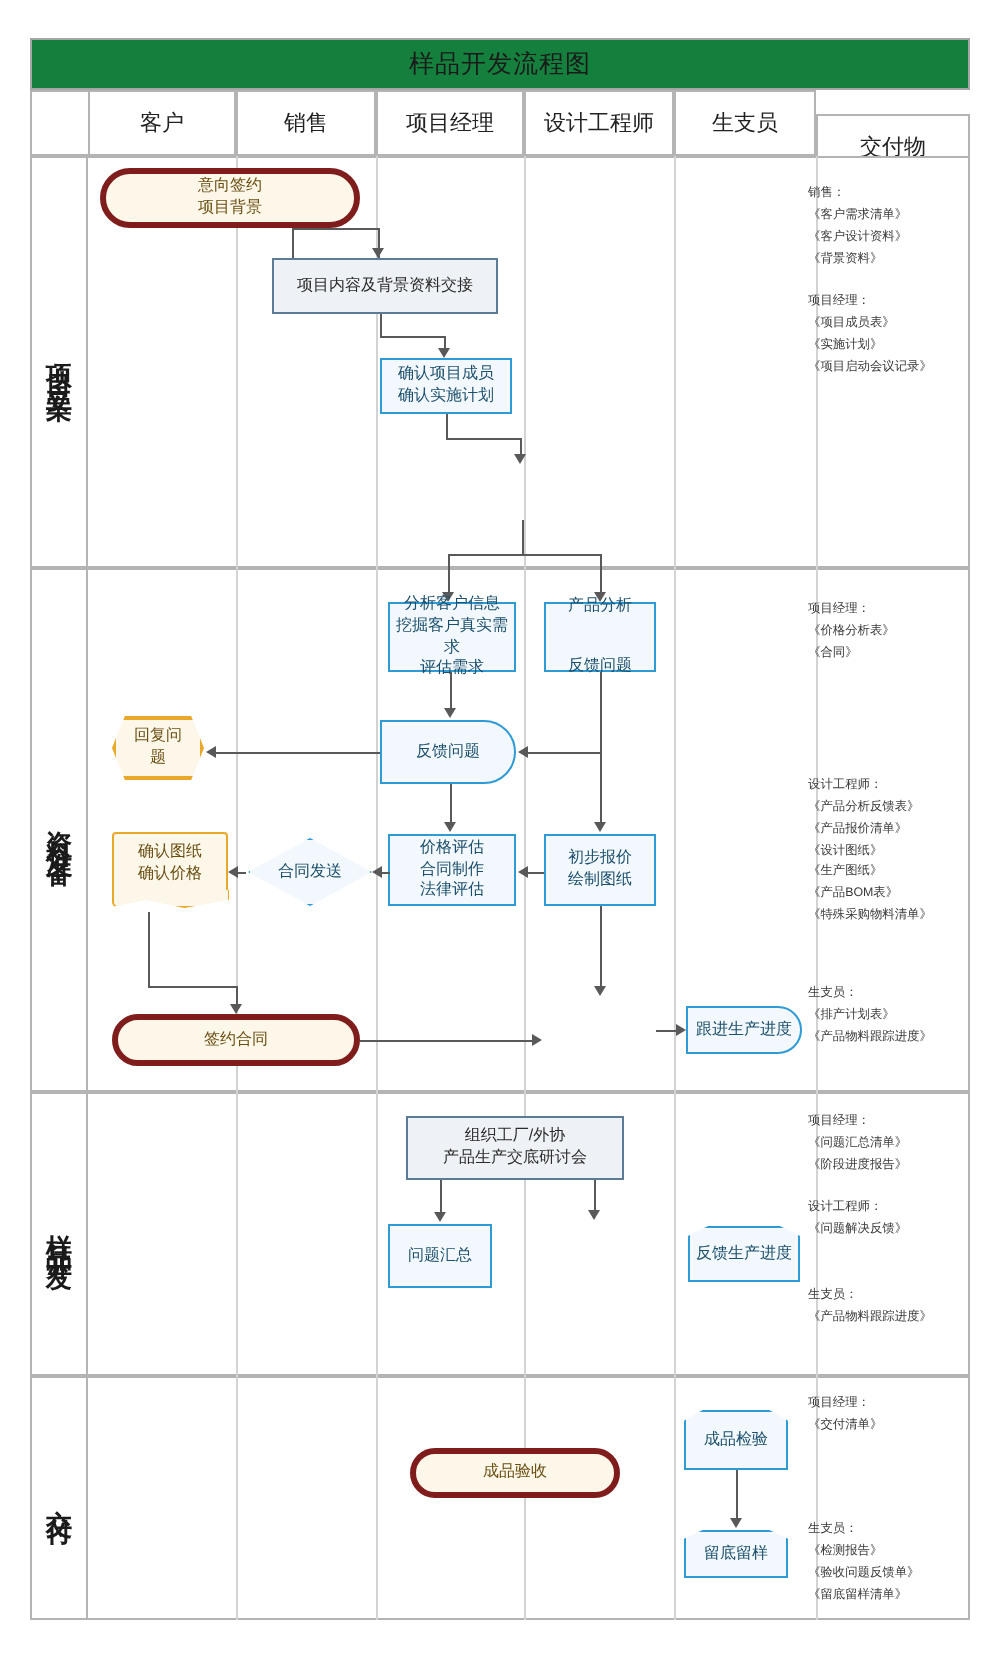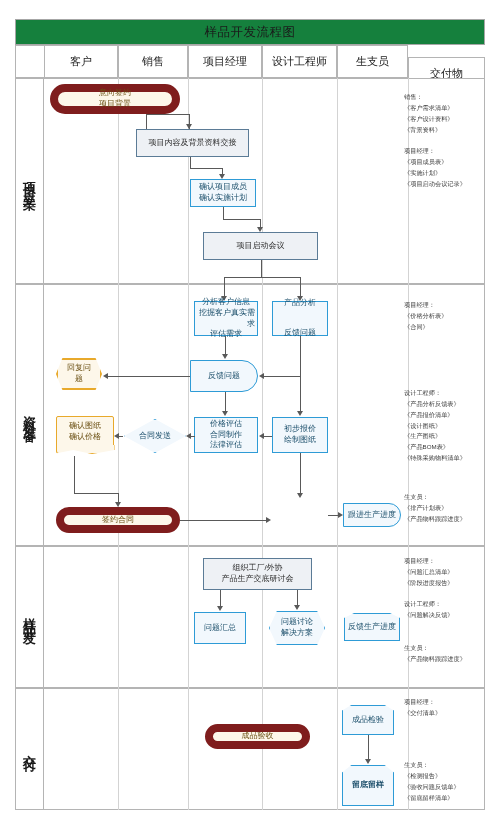--- a/index.html
+++ b/index.html
@@ -37,22 +37,22 @@
   }
   .vline { position: absolute; width: 0; border-left: 1px solid #d3d3d3; }
 
   
   .node {
     position: absolute; display: flex; flex-direction: column;
     align-items: center; justify-content: center; text-align: center;
     font-size: 8px; line-height: 1.35; color: #2b2b2b; padding: 2px;
   }
   .n-gray  { background: #eef1f5; border: 1px solid #5b7b96; }
-  .n-blue  { background: #f2f8fd; border: 1px solid #2e9bd6; color: #1c4f6b; text-align: right; }
-  .n-pill  { background: #fdf7ea; border: 8px solid #7f1d1d; border-radius: 999px; color: #6a4f12; }
+  .n-blue  { background: #f2f8fd; border: 1px solid #2e9bd6; color: #1c4f6b; }
+  .n-pill  { background: #fdf7ea; border: 3px solid #7f1d1d; border-radius: 999px; color: #6a4f12; }
   .n-hex   { background: #fdf7ea; border: 2px solid #e8a92b; color: #6a4f12;
              clip-path: polygon(14% 0,86% 0,100% 50%,86% 100%,14% 100%,0 50%); }
   .n-hex-b { background: #f2f8fd; border: 1.5px solid #2e9bd6; color: #1c4f6b;
              clip-path: polygon(14% 0,86% 0,100% 50%,86% 100%,14% 100%,0 50%); }
   .n-pent-b{ background: #f2f8fd; border: 1.5px solid #2e9bd6; color: #1c4f6b;
              clip-path: polygon(0 18%,18% 0,82% 0,100% 18%,100% 100%,0 100%); }
   .n-delay { background: #f2f8fd; border: 1.5px solid #2e9bd6; color: #1c4f6b;
              border-radius: 0 40px 40px 0; }
   .n-diam  { background: #f2f8fd; border: 1.5px solid #2e9bd6; color: #1c4f6b;
              clip-path: polygon(50% 0,100% 50%,50% 100%,0 50%); }
@@ -117,21 +117,20 @@
       <div>项目背景</div>
     </div>
 
 <div class="node n-gray" style="left:136px;top:129px;width:113px;height:28px;">项目内容及背景资料交接</div>
 
 <div class="node n-blue" style="left:190px;top:179px;width:66px;height:28px;">
       <div>确认项目成员</div>
       <div>确认实施计划</div>
     </div>
 
-<div class="node n-gray" style="left:203px;top:232px;width:115px;height:28px;">项目启动会议</div>
 
 <div class="v" style="left:146px;top:114px;height:15px;"></div>
 <div class="h" style="left:146px;top:114px;width:43px;"></div>
 <div class="v" style="left:189px;top:114px;height:15px;"></div>
 <div class="arr arr-d" style="left:185.5px;top:124px;"></div>
 
 <div class="v" style="left:190px;top:157px;height:11px;"></div>
 <div class="h" style="left:190px;top:168px;width:32px;"></div>
 <div class="v" style="left:222px;top:168px;height:6px;"></div>
 <div class="arr arr-d" style="left:218.5px;top:174px;"></div>
@@ -252,24 +251,20 @@
  《排产计划表》
  《产品物料跟踪进度》</div>
 
 <div class="node n-gray" style="left:203px;top:558px;width:109px;height:32px;">
       <div>组织工厂/外协</div>
       <div>产品生产交底研讨会</div>
     </div>
 
 <div class="node n-blue" style="left:194px;top:612px;width:52px;height:32px;">问题汇总</div>
 
-<div class="node n-hex-b" style="left:269px;top:611px;width:56px;height:34px;">
-      <div>问题讨论</div>
-      <div>解决方案</div>
-    </div>
 
 <div class="node n-pent-b" style="left:344px;top:613px;width:56px;height:28px;">反馈生产进度</div>
 
 <div class="v" style="left:220px;top:590px;height:16px;"></div>
 <div class="arr arr-d" style="left:216.5px;top:606px;"></div>
 <div class="v" style="left:297px;top:590px;height:15px;"></div>
 <div class="arr arr-d" style="left:293.5px;top:605px;"></div>
 
 <div class="deliv" style="left:404px;top:556px;width:82px;">项目经理：
  《问题汇总清单》
@@ -279,21 +274,21 @@
  《问题解决反馈》
 
 
 生支员：
  《产品物料跟踪进度》</div>
 
 <div class="node n-pill" style="left:205px;top:724px;width:105px;height:25px;">成品验收</div>
 
 <div class="node n-pent-b" style="left:342px;top:705px;width:52px;height:30px;">成品检验</div>
 
-<div class="node n-pent-b" style="left:342px;top:765px;width:52px;height:41px;font-weight:bold;">留底留样</div>
+<div class="node n-pent-b" style="left:342px;top:765px;width:52px;height:24px;">留底留样</div>
 
 <div class="v" style="left:368px;top:735px;height:24px;"></div>
 <div class="arr arr-d" style="left:364.5px;top:759px;"></div>
 
 <div class="deliv" style="left:404px;top:697px;width:82px;">项目经理：
  《交付清单》</div>
 <div class="deliv" style="left:404px;top:760px;width:82px;">生支员：
  《检测报告》
  《验收问题反馈单》
  《留底留样清单》</div>

